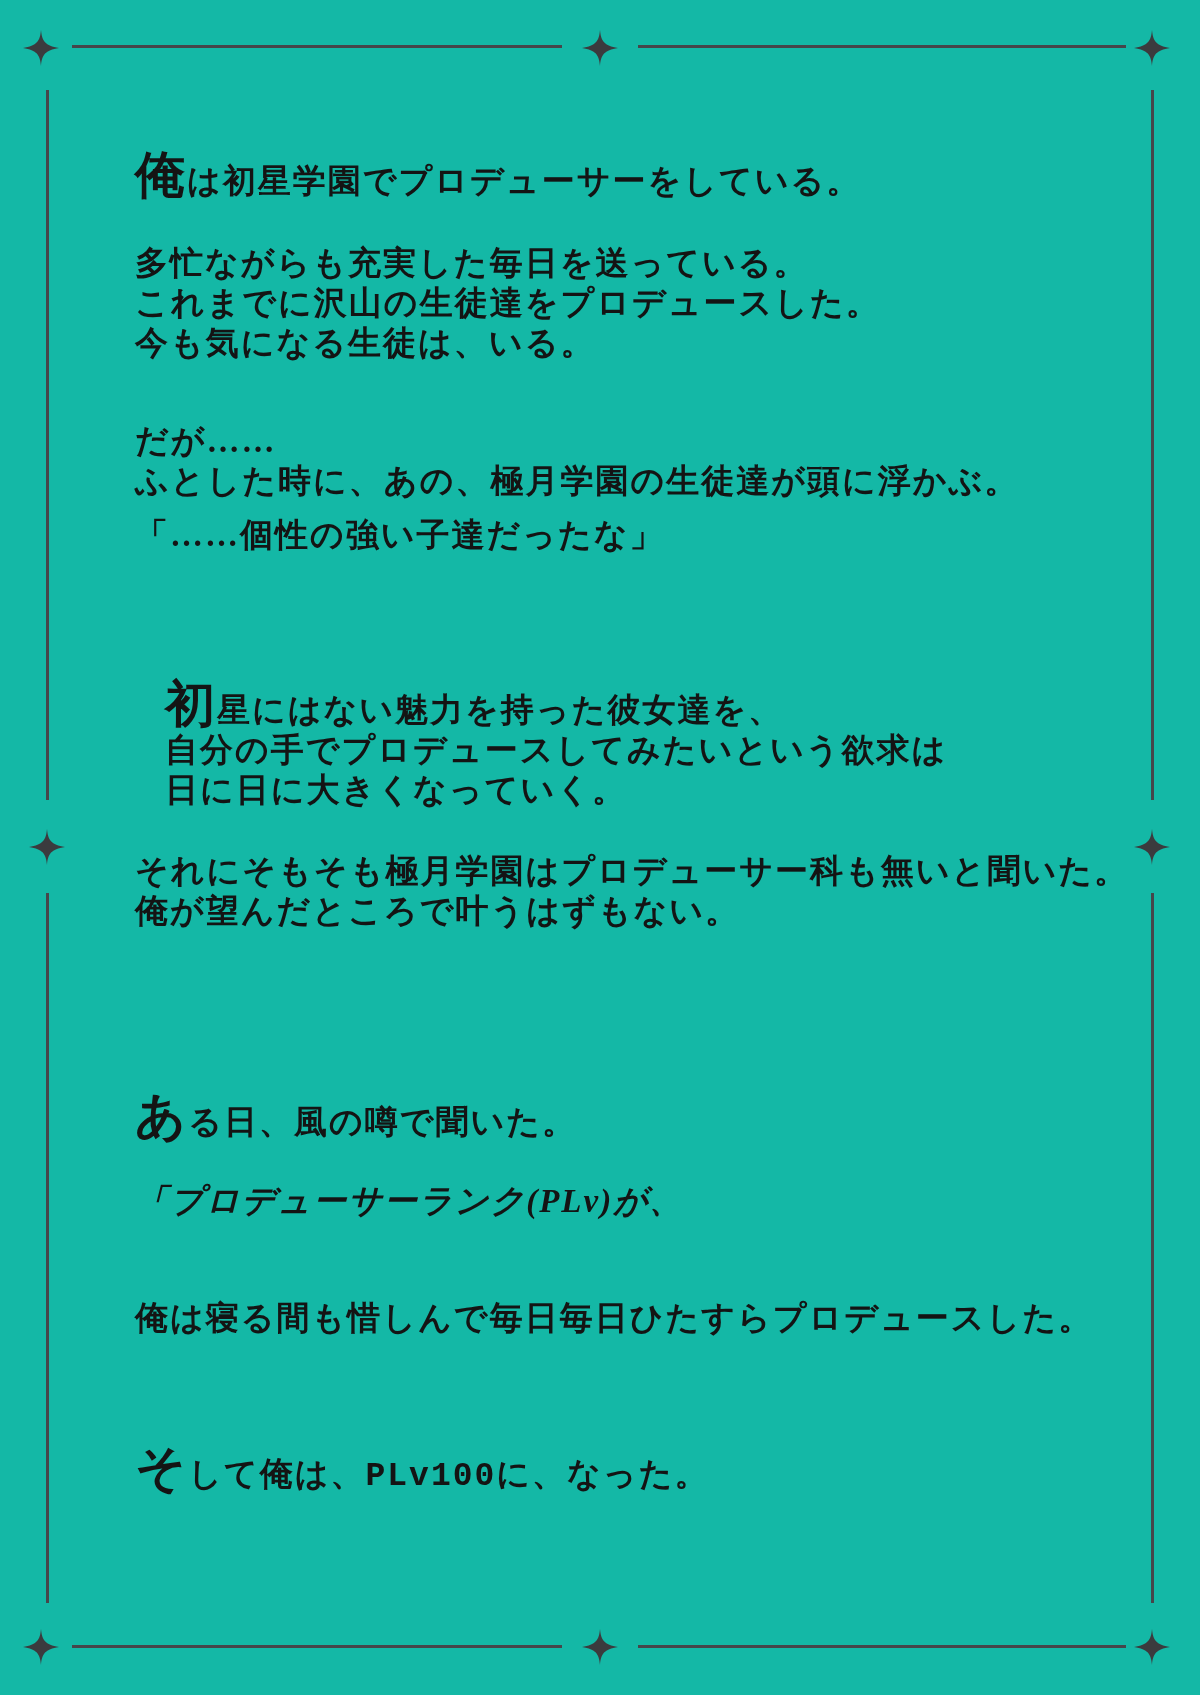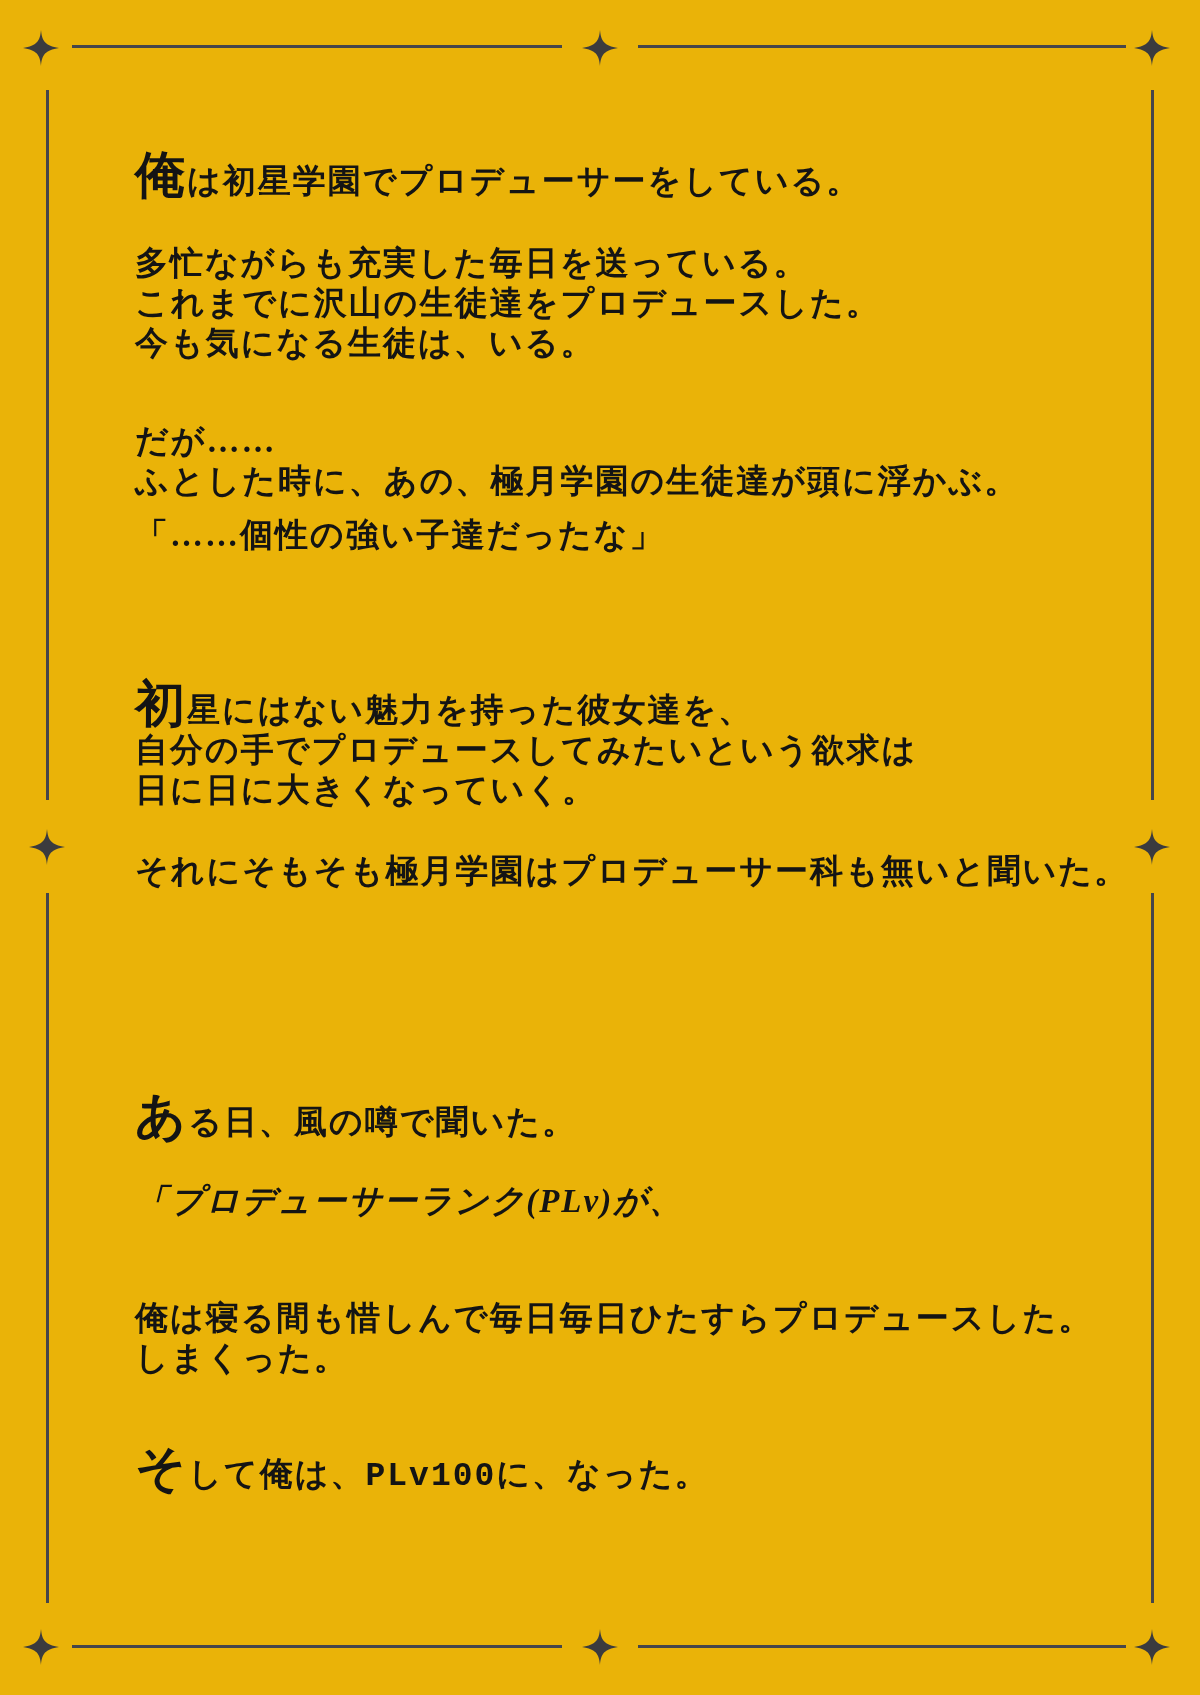--- a/index.html
+++ b/index.html
@@ -1,21 +1,21 @@
 <!DOCTYPE html>
 <html style="--sparkle-color: #3b3b3e; --line-color: #46464a; --text-color: #141414;"><head>
 <meta charset="utf-8">
 <style>
   * { margin: 0; padding: 0; box-sizing: border-box; }
   html, body { background: #ffffff; }
   .page {
     position: relative;
     width: 1200px;
     height: 1695px;
-    background: #eab308;
+    background: #14b8a6;
     overflow: hidden;
     font-family: "Liberation Serif", "DejaVu Serif", serif;
   }
   .decor-line {
     position: absolute;
     background: var(--line-color, #46464a);
   }
   .decor-line.h { height: 3px; }
   .decor-line.v { width: 3px; }
   .sparkle {
@@ -122,41 +122,41 @@
 
     <div class="para" style="top:405px;margin-top:16px;">
       <div>だが……</div>
       <div>ふとした時に、あの、極月学園の生徒達が頭に浮かぶ。</div>
     </div>
 
     <div class="para" style="top:515px;">
       <div>「……個性の強い子達だったな」</div>
     </div>
 
-    <div class="para" style="top:684px;">
+    <div class="para" style="top:684px;margin-left:30px;">
       <div><span class="dropcap">初</span><span>星にはない魅力を持った彼女達を、</span></div>
       <div>自分の手でプロデュースしてみたいという欲求は</div>
       <div>日に日に大きくなっていく。</div>
     </div>
 
     <div class="para" style="top:851px;">
       <div>それにそもそも極月学園はプロデューサー科も無いと聞いた。</div>
+      <div>俺が望んだところで叶うはずもない。</div>
     </div>
 
     <div class="para" style="top:1096px;">
       <div><span class="dropcap">あ</span><span>る日、風の噂で聞いた。</span></div>
     </div>
 
     <div class="para" style="top:1181px;font-style:italic;">
       <div>「プロデューサーランク(PLv)が、</div>
     </div>
 
     <div class="para" style="top:1298px;">
       <div>俺は寝る間も惜しんで毎日毎日ひたすらプロデュースした。</div>
-      <div>しまくった。</div>
     </div>
 
     <div class="para" style="top:1452px;font-family:Liberation Mono, monospace;">
       <div><span class="dropcap">そ</span><span>して俺は、PLv100に、なった。</span></div>
     </div>
 
   </div>
 </div>
 
 </body></html>

